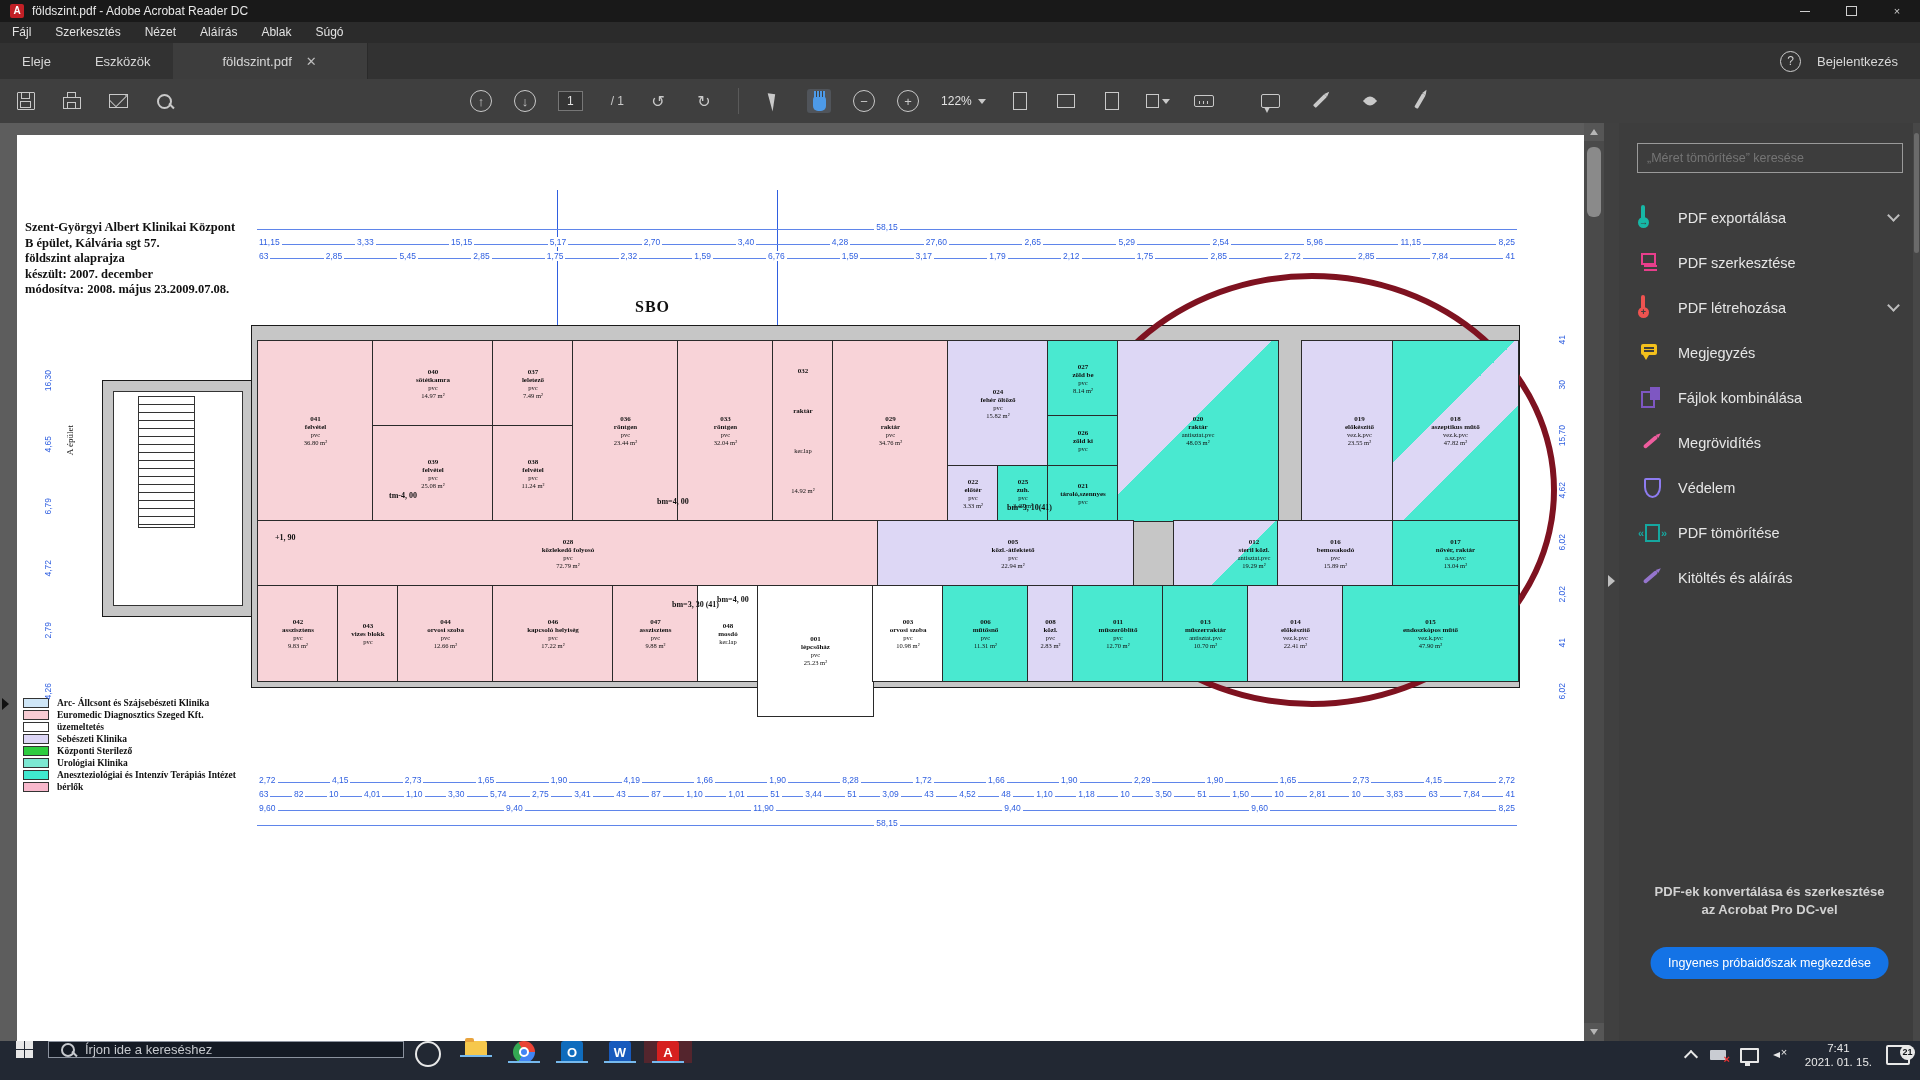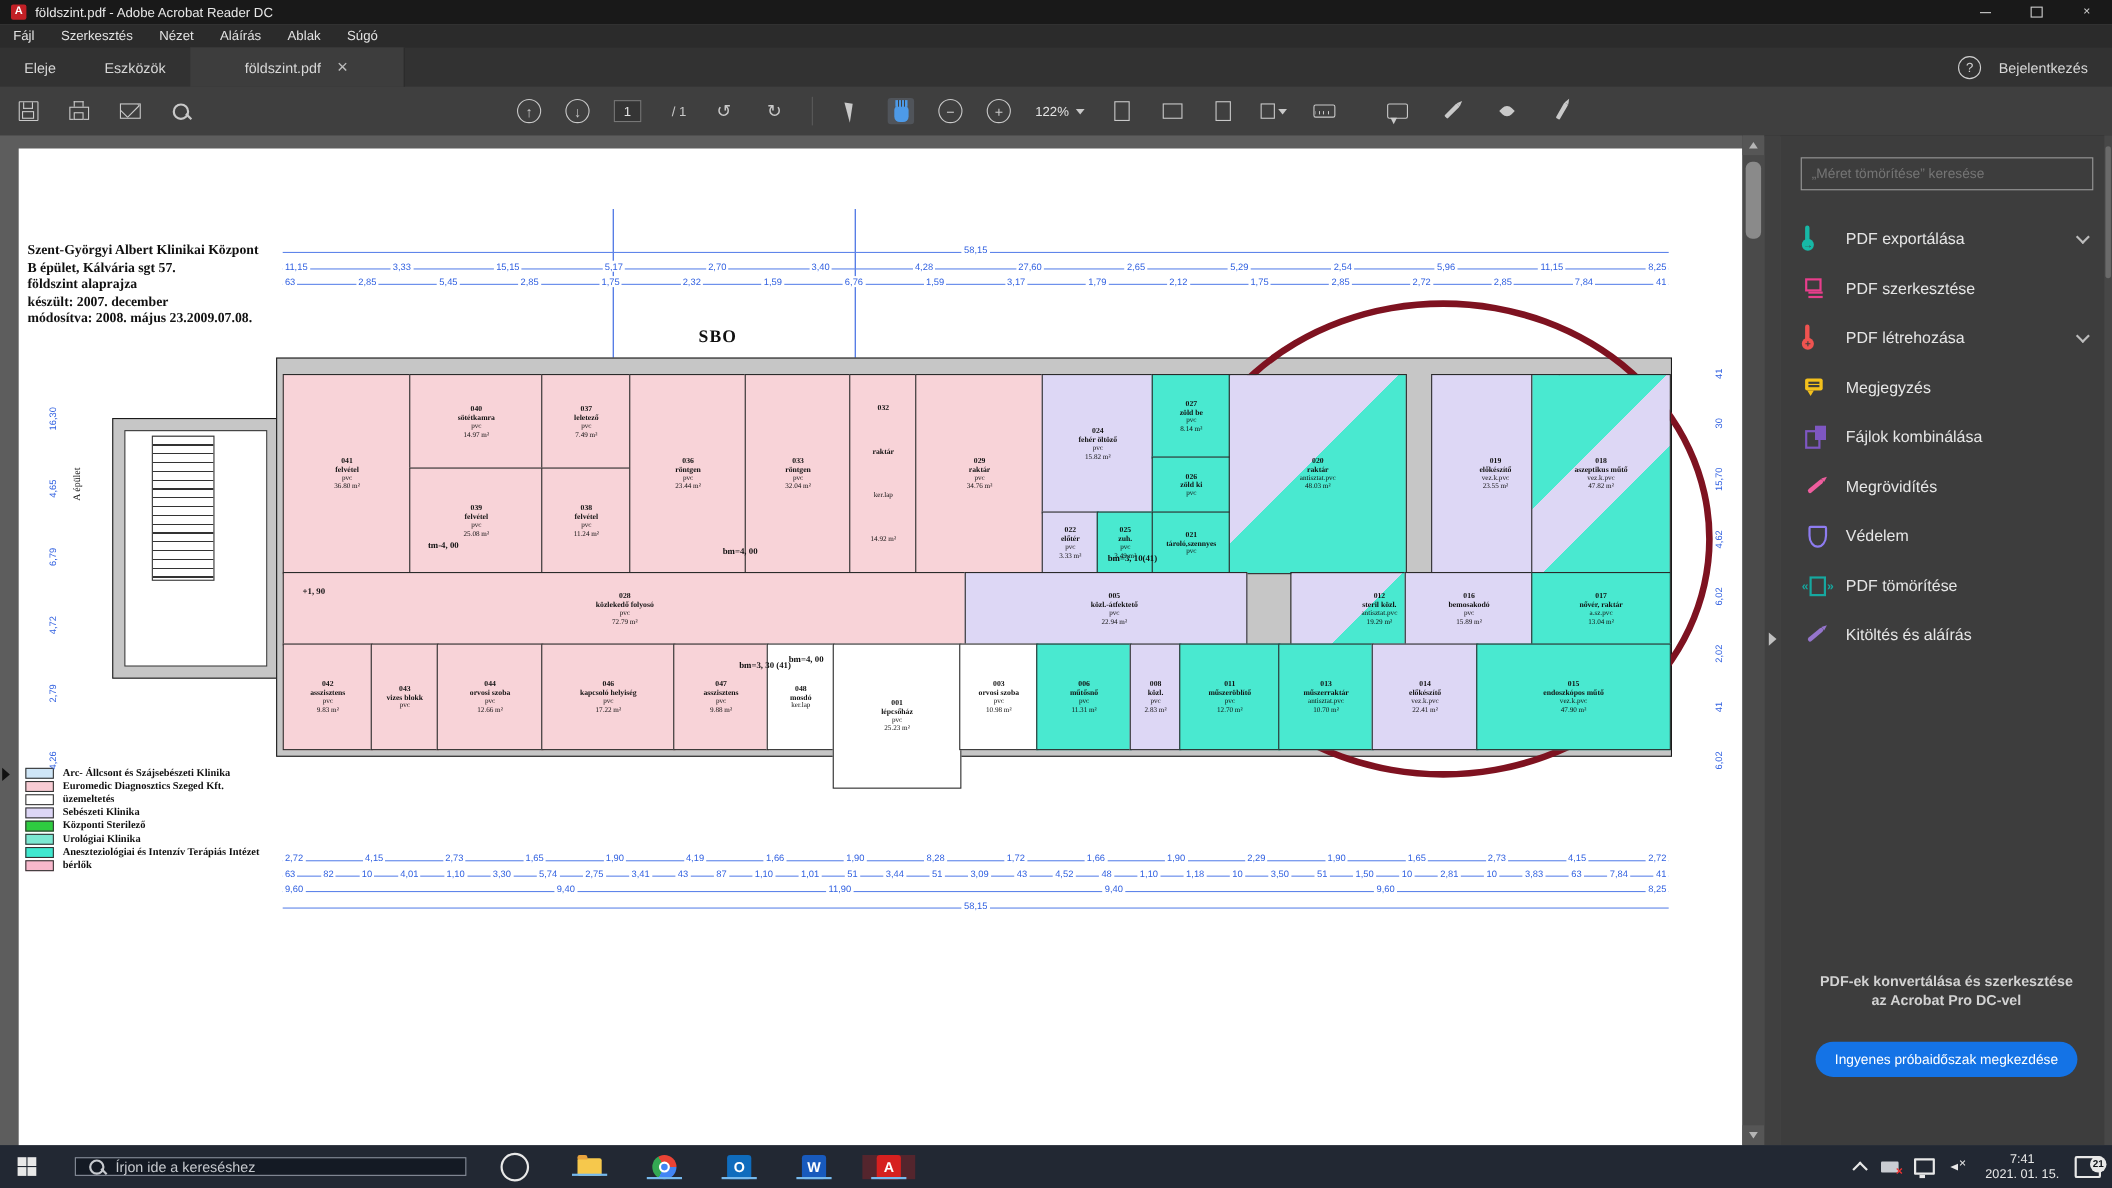--- a/index.html
+++ b/index.html
@@ -130,21 +130,21 @@
   .ic-comp::after{content:"»";position:absolute;right:-9px;top:1px;color:var(--c);font-weight:bold;font-size:11px;}
   .ic-wrench{position:absolute;left:1px;top:7px;width:15px;height:4px;background:var(--c);border-radius:2px;transform:rotate(-35deg);}
   .ic-wrench::before{content:"";position:absolute;left:-4px;top:-3px;width:8px;height:8px;border:3px solid var(--c);border-radius:50%;border-right-color:transparent;}
   .ic-wrench::after{content:"+";position:absolute;right:-7px;bottom:-9px;width:11px;height:11px;border-radius:50%;background:var(--c);color:#3d3d3d;font-size:9px;line-height:11px;text-align:center;font-weight:bold;transform:rotate(35deg);}
   .promo{position:absolute;left:0;bottom:122px;width:301px;text-align:center;font-weight:bold;font-size:13px;color:#d2d2d2;line-height:18px;}
   .cta{position:absolute;left:50%;transform:translateX(-50%);bottom:62px;background:#1473e6;color:#fff;
     border:none;border-radius:16px;height:32px;padding:0 18px;font-size:12.5px;font-family:"Liberation Sans",sans-serif;white-space:nowrap;}
   .pscroll{position:absolute;right:0;top:0;width:7px;height:918px;background:#474747;}
   .pscroll::before{content:"";position:absolute;left:1px;top:10px;width:5px;height:120px;background:#6a6a6a;border-radius:3px;}
   
-  .taskbar{position:absolute;left:0;top:1041px;width:1920px;height:39px;background:#222833;display:flex;align-items:center;color:#e8e8e8;gap:20px;}
+  .taskbar{position:absolute;left:0;top:1041px;width:1920px;height:39px;background:#222833;display:flex;align-items:flex-start;color:#e8e8e8;}
   .tb-btn{width:48px;display:flex;align-items:center;justify-content:center;position:relative;}
   .winlogo{display:grid;grid-template-columns:8px 8px;grid-template-rows:8px 8px;gap:1px;}
   .winlogo i{background:#e8e8e8;}
   .tsearch{width:330px;background:#141a24;border:1px solid #8b929e;display:flex;align-items:center;gap:10px;
     padding:0 12px;font-size:13px;color:#c6c9ce;margin:0;}
   .tsearch .i-search{border-color:#c6c9ce;width:10px;height:10px;}
   .tsearch .i-search::after{background:#c6c9ce;left:8px;top:8px;}
   .cortana{width:22px;height:22px;border:2px solid #e8e8e8;border-radius:50%;}
   .running::after{content:"";position:absolute;left:8px;right:8px;bottom:0;height:2px;background:#76b9ed;}
   .folder{width:22px;height:16px;background:#f6c84c;border-radius:2px;position:relative;}

